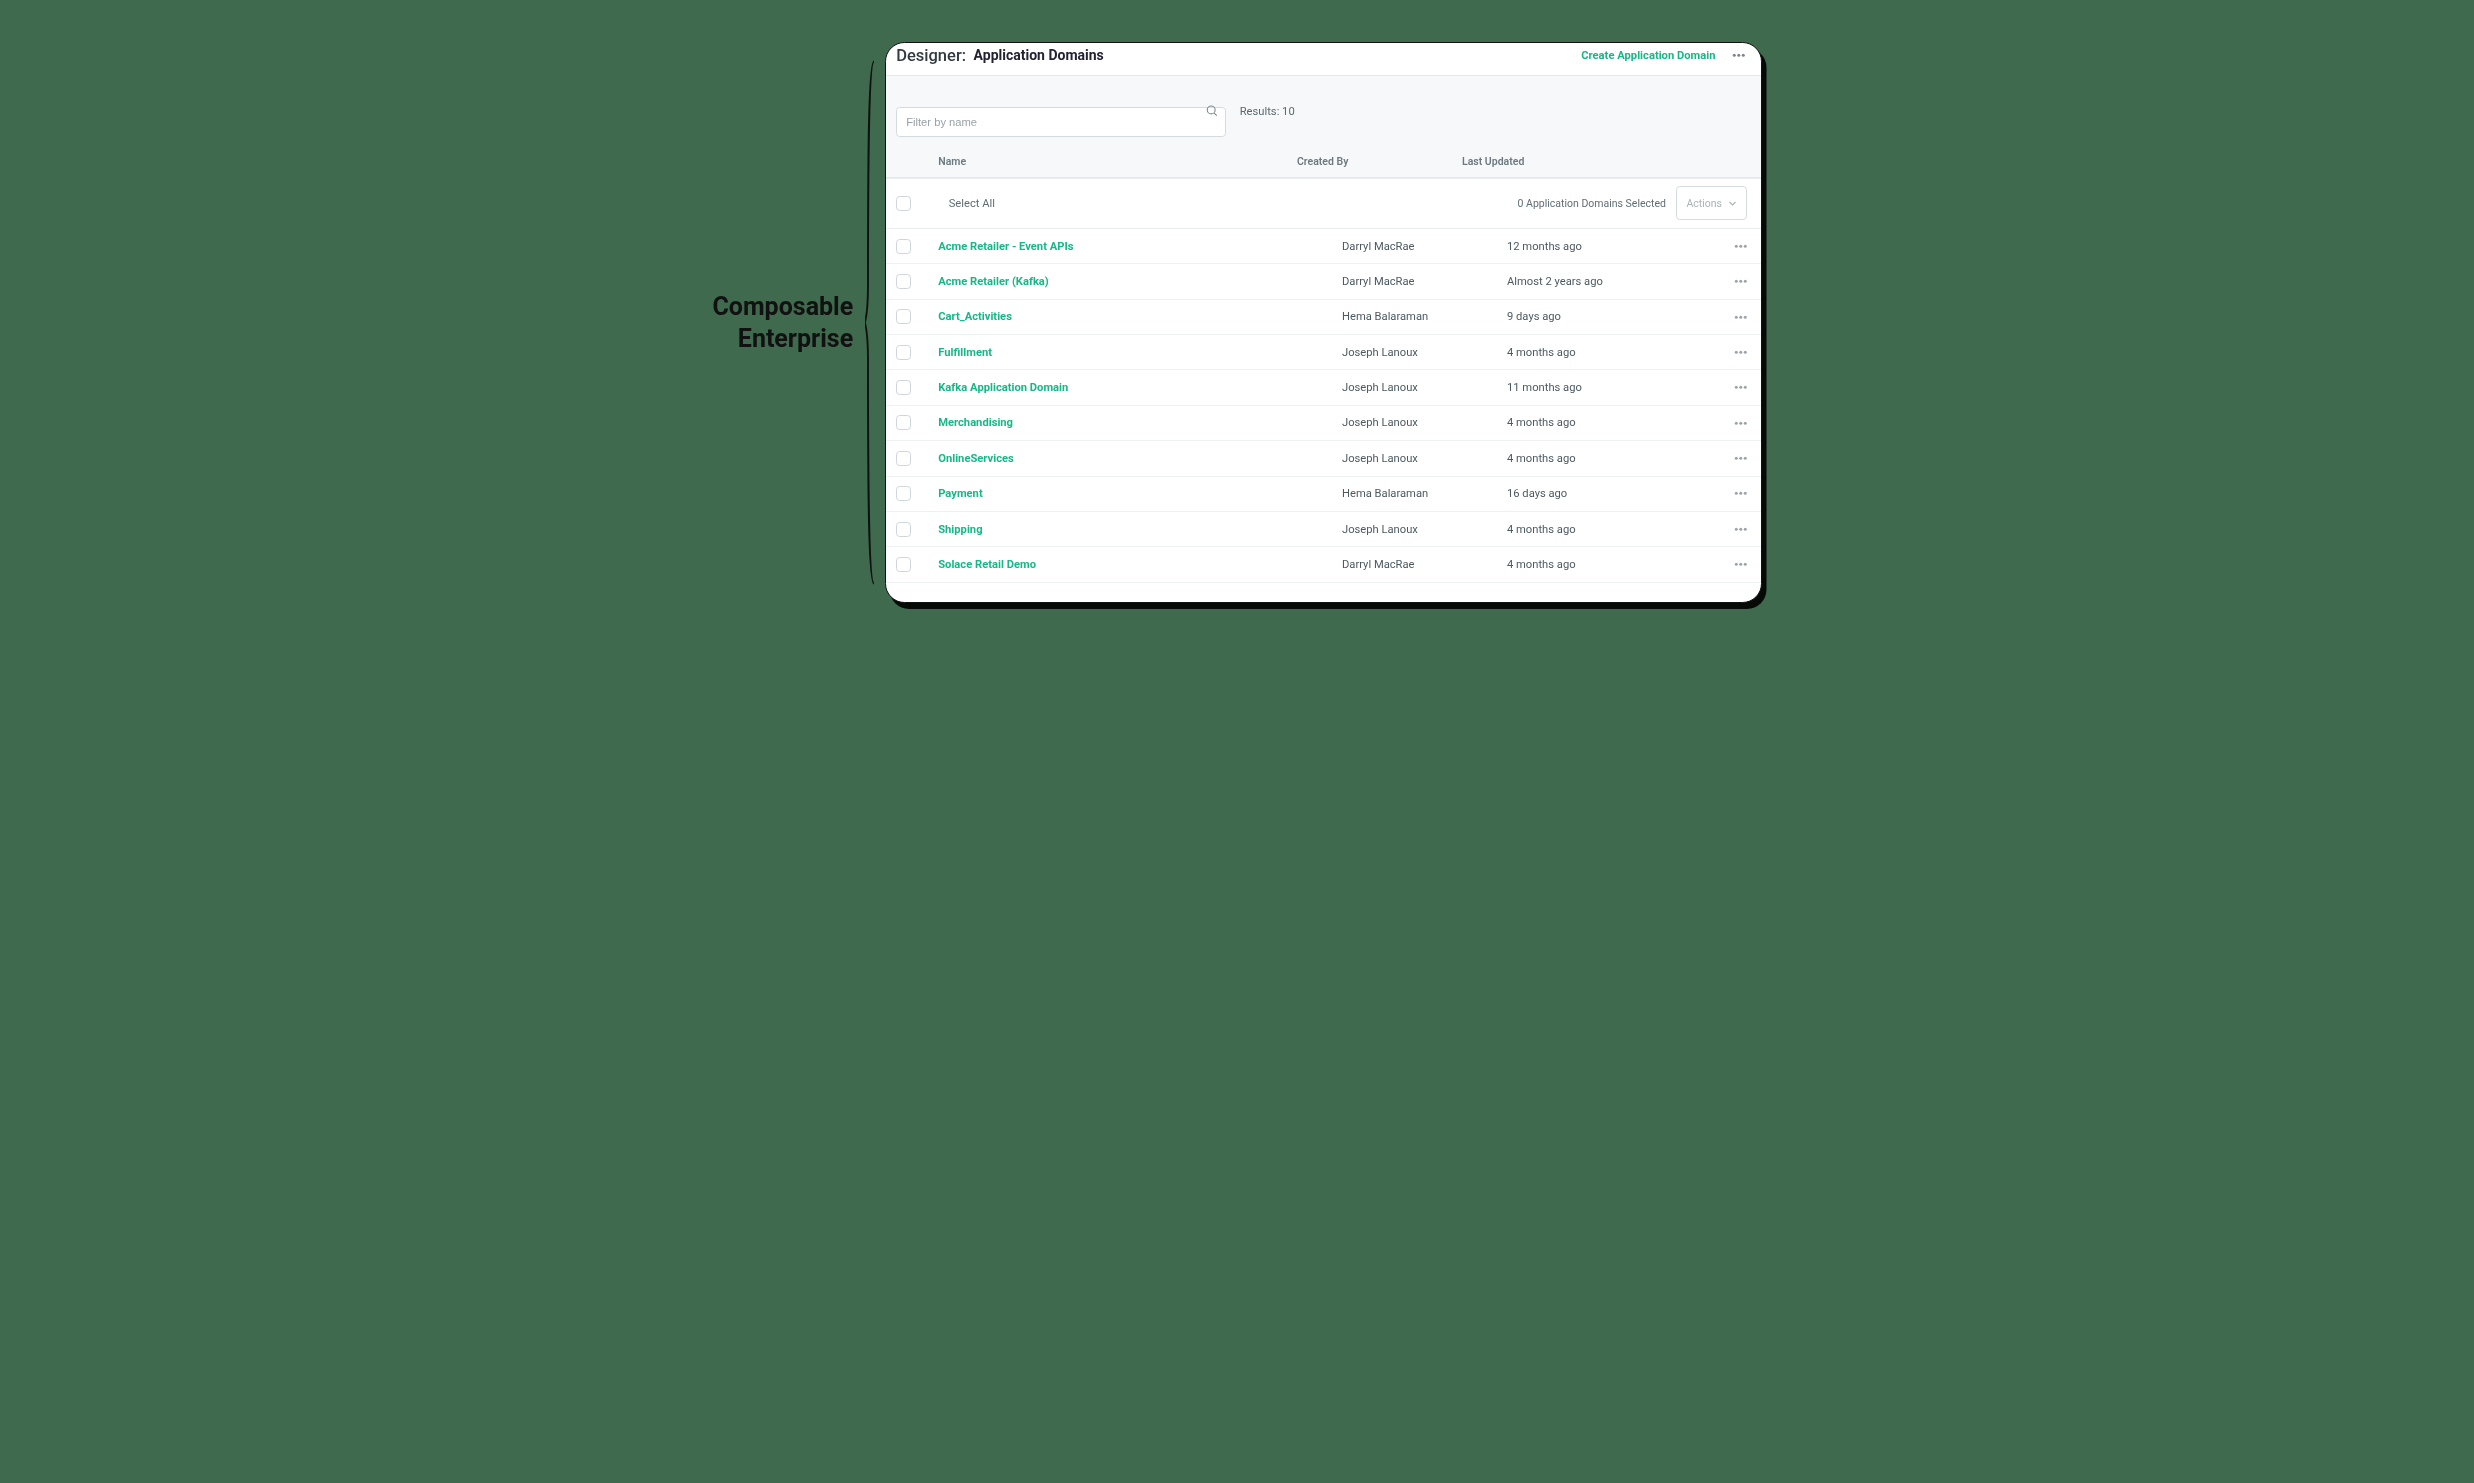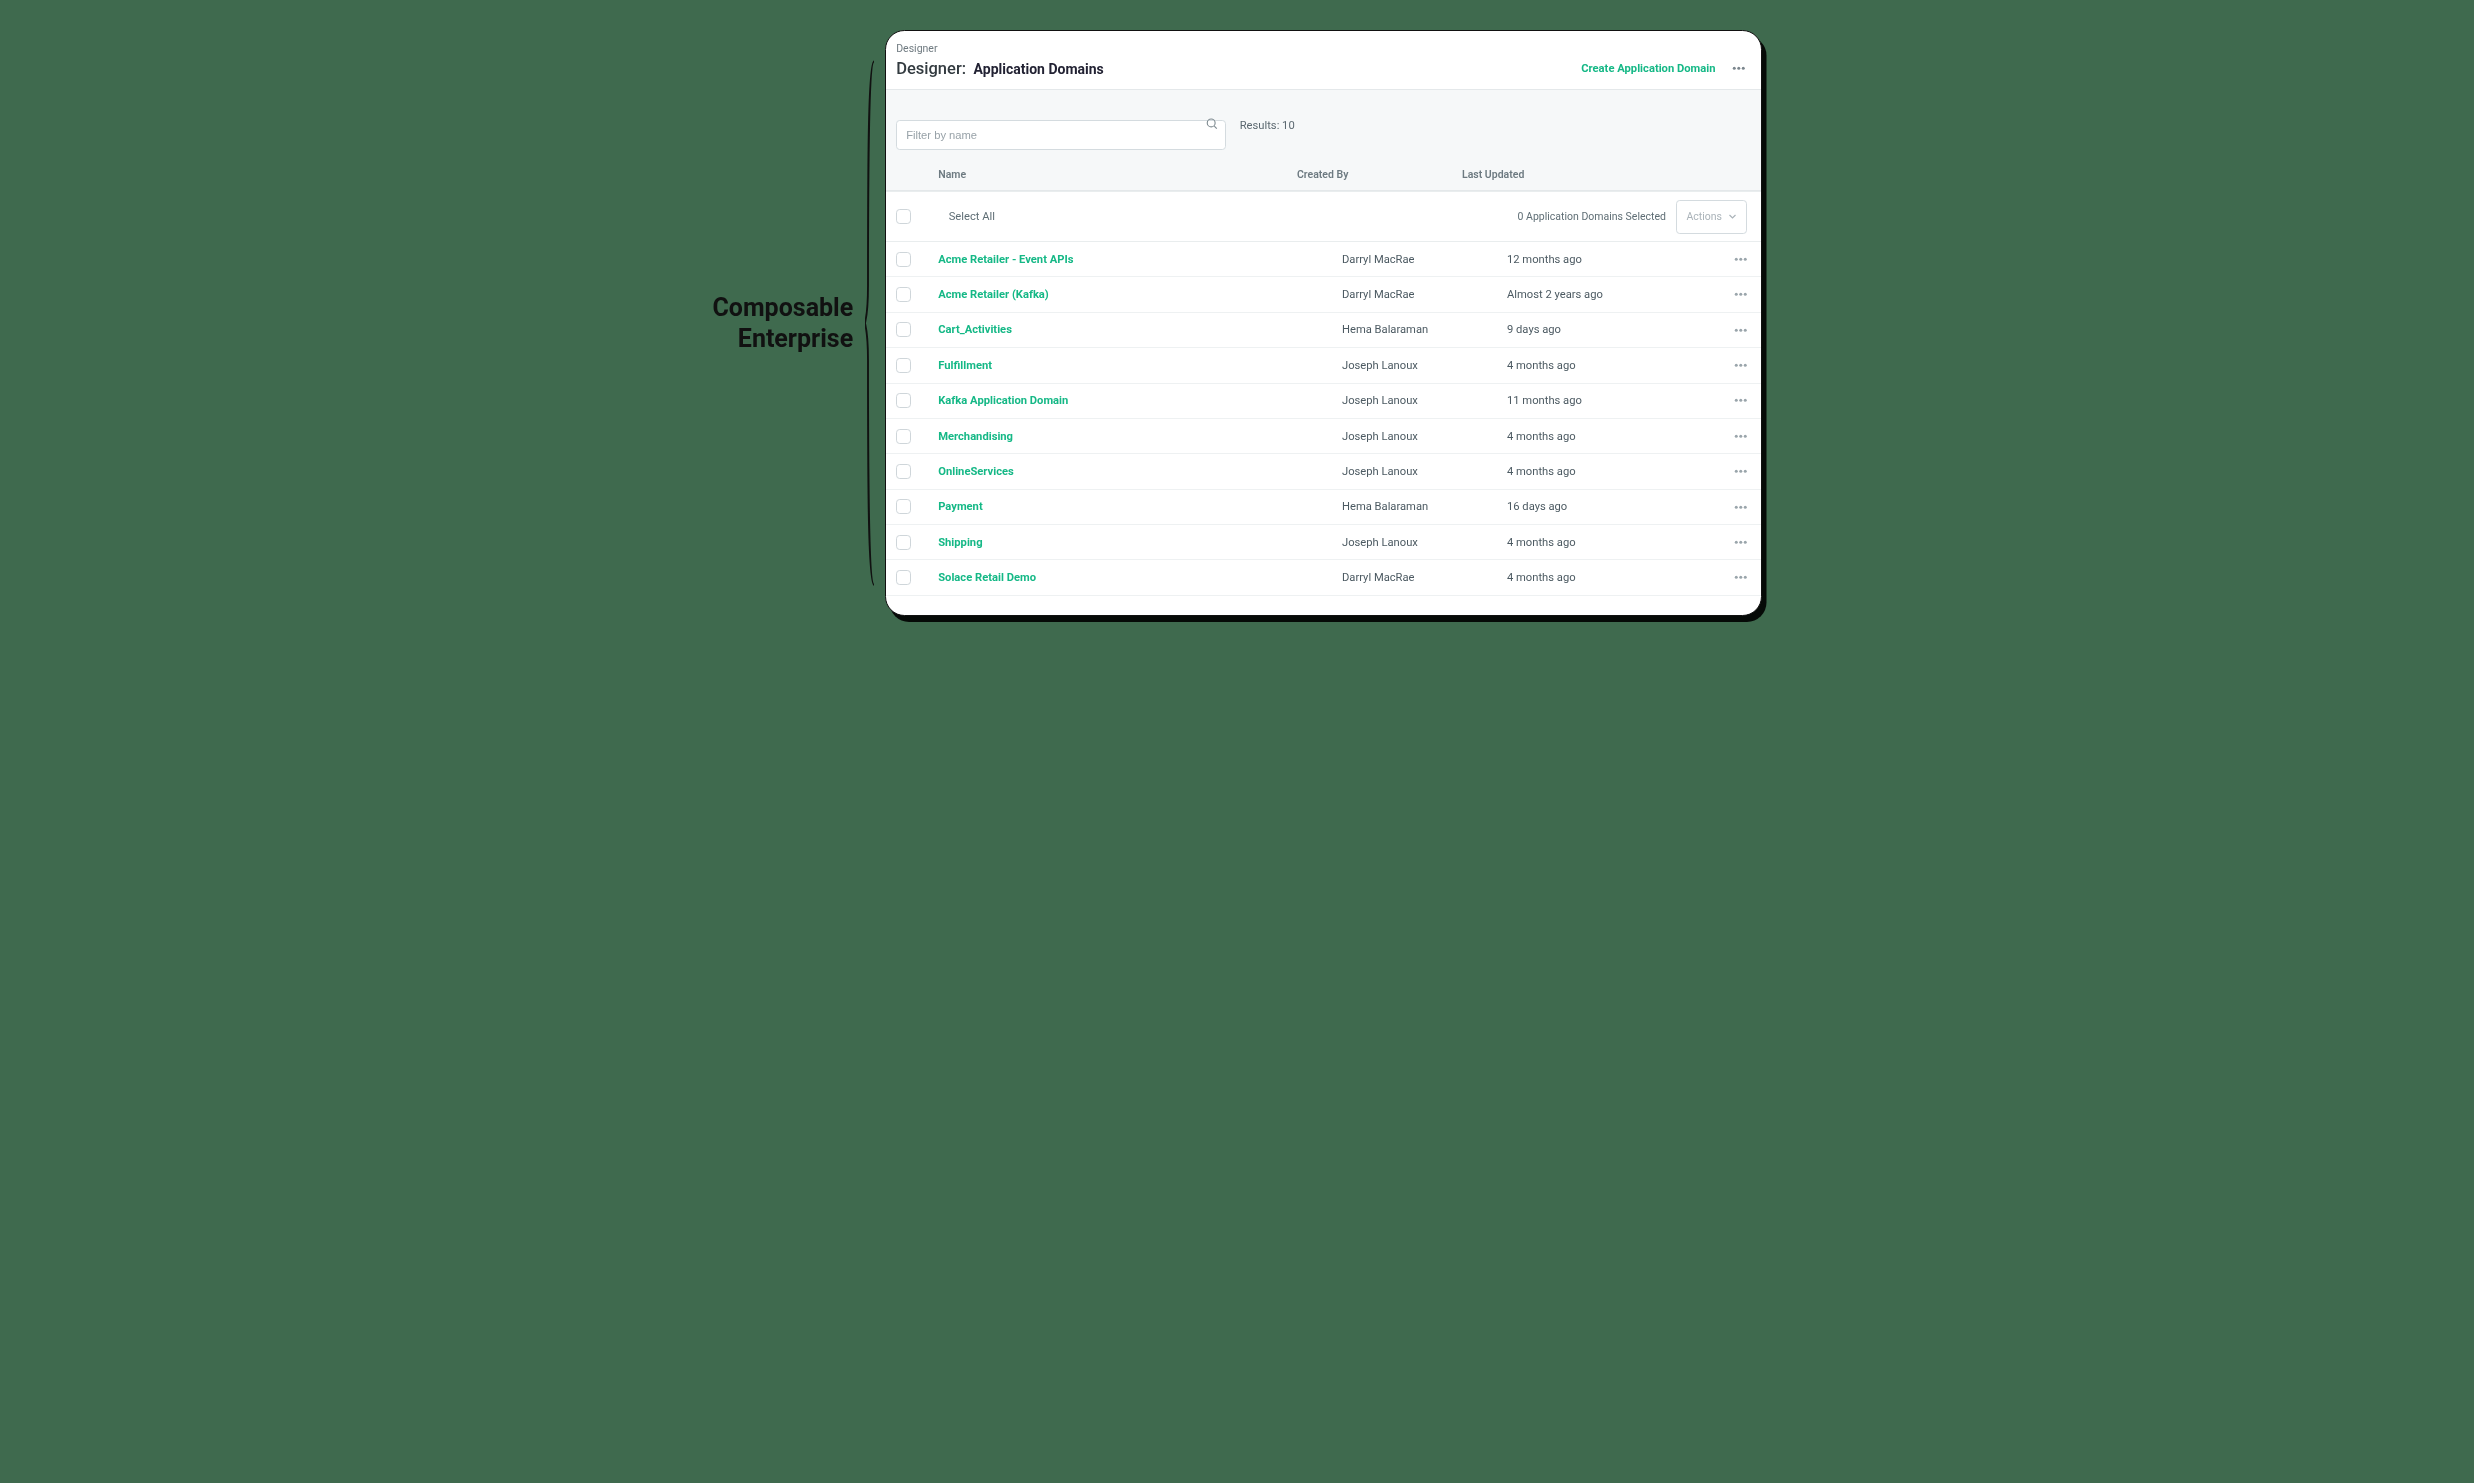--- a/index.html
+++ b/index.html
@@ -175,21 +175,20 @@
   </div>
 
   <div class="brace">
     <svg viewBox="0 0 14 700" preserveAspectRatio="none">
       <path d="M12 2 C4 2 4 160 4 300 C4 340 0 348 0 350 C0 352 4 360 4 400 C4 540 4 698 12 698" fill="none" stroke="#111" stroke-width="2.5"></path>
     </svg>
   </div>
 
   <div class="panel">
 
-    <div class="crumb">Designer</div>
 
     <div class="titlebar">
       <span class="title-prefix">Designer:</span>
       <span class="title-main">Application Domains</span>
       <span class="spacer"></span>
       <span class="create-btn">Create Application Domain</span>
       <span class="more-dots">
         <svg class="dots-svg" viewBox="0 0 18 6">
           <circle cx="3" cy="3" r="2" fill="currentColor"></circle>
             <circle cx="9" cy="3" r="2" fill="currentColor"></circle>

